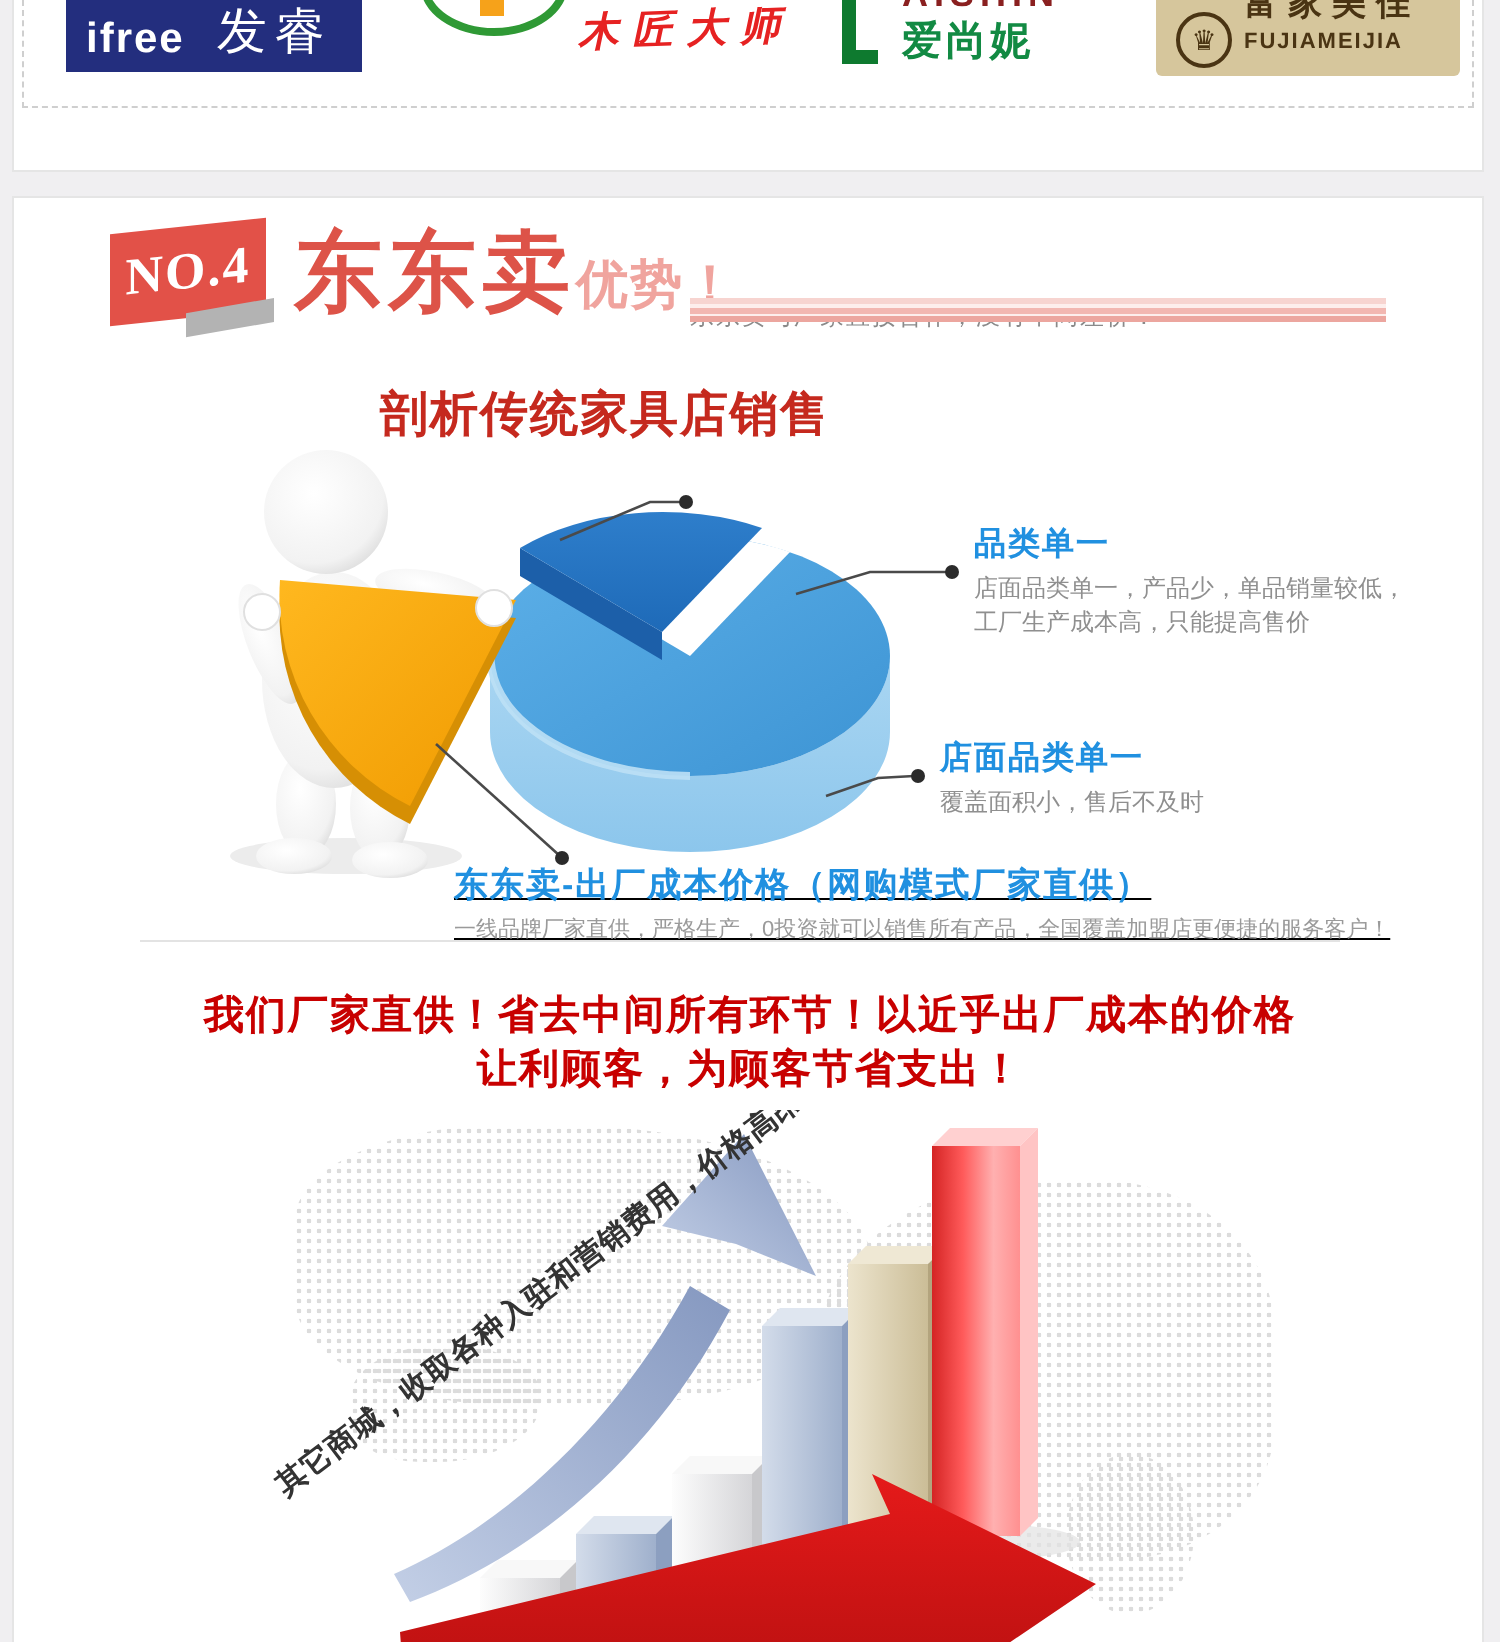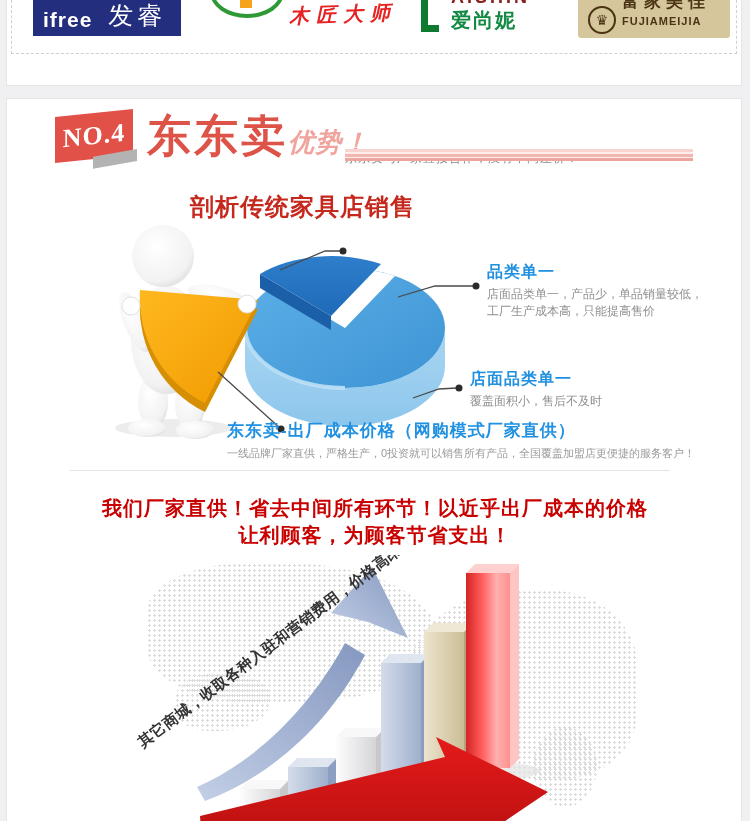--- a/index.html
+++ b/index.html
@@ -28,35 +28,35 @@
   .fj-emblem{position:absolute;left:10px;top:28px;width:24px;height:24px;border:2px solid #4a3413;border-radius:50%;color:#4a3413;font-size:14px;line-height:24px;text-align:center;font-weight:bold;}
   .fj-text{position:absolute;left:44px;top:12px;color:#4a3413;}
   .fj-cn{font-size:17px;font-weight:bold;letter-spacing:5px;}
   .fj-en{font-size:11px;font-weight:bold;letter-spacing:1px;margin-top:2px;}
 
   
   .no4{position:absolute;left:48px;top:14px;width:78px;height:46px;background:#e25148;transform:skewY(-6deg);display:flex;align-items:center;justify-content:center;}
   .no4 span{color:#fff;font-size:26px;font-weight:bold;font-family:"Liberation Serif","DejaVu Serif",serif;letter-spacing:1px;}
   .no4::after{content:"";position:absolute;right:-4px;bottom:-8px;width:44px;height:12px;background:#b3b3b3;transform:skewY(-4deg);z-index:-1;}
   .ddm-title{position:absolute;left:140px;top:8px;font-size:44px;font-weight:bold;color:#dd5348;letter-spacing:3px;font-family:"Liberation Serif","DejaVu Serif",serif;white-space:nowrap;}
-  .ddm-suffix{font-size:26px;color:#f0a49e;font-weight:bold;letter-spacing:1px;font-style:italic;}
+  .ddm-suffix{font-size:26px;color:#f0a49e;font-weight:bold;letter-spacing:1px;}
   .tagline{position:absolute;left:338px;top:27px;font-size:12px;color:#8a8a8a;letter-spacing:1px;white-space:nowrap;margin-top:24px;}
   .stripes{position:absolute;left:338px;top:50px;width:348px;height:12px;
     background:linear-gradient(180deg,#f7d4d0 0 3px,#fdeeec 3px 5px,#f2b7b1 5px 8px,#fdeeec 8px 9px,#eca69f 9px 12px);}
 
   
   .analysis-heading{position:absolute;left:183px;top:92px;font-size:24px;font-weight:bold;color:#c5291e;letter-spacing:1px;}
   .pie-svg{position:absolute;left:88px;top:121px;}
   .callout{position:absolute;white-space:nowrap;}
   .callout .t{font-size:16px;font-weight:bold;color:#2090e0;letter-spacing:1px;}
   .callout .d{font-size:12px;color:#8f8f8f;margin-top:3px;line-height:17px;}
   .co-0{left:345px;top:130px;}
   .co-1{left:480px;top:163px;}
   .co-2{left:463px;top:270px;}
-  .co-3{left:220px;top:320px;}
+  .co-3{left:220px;top:332px;text-decoration:underline;}
   .co-3 .t{font-size:17px;}
   .co-3 .d{font-size:11px;color:#9a9a9a;}
   .divider{position:absolute;left:63px;top:371px;width:600px;height:1px;background:#e3e3e3;}
 
   
   .promo{position:absolute;left:0;top:396px;width:736px;text-align:center;font-size:20px;font-weight:bold;color:#c80000;line-height:27px;letter-spacing:1px;}
 
   
   .chart{position:absolute;left:0;top:456px;width:736px;height:267px;overflow:hidden;}
   .dots{position:absolute;background-image:radial-gradient(#d7d7d7 1.1px,rgba(0,0,0,0) 1.3px);background-size:5px 5px;opacity:.85;}

